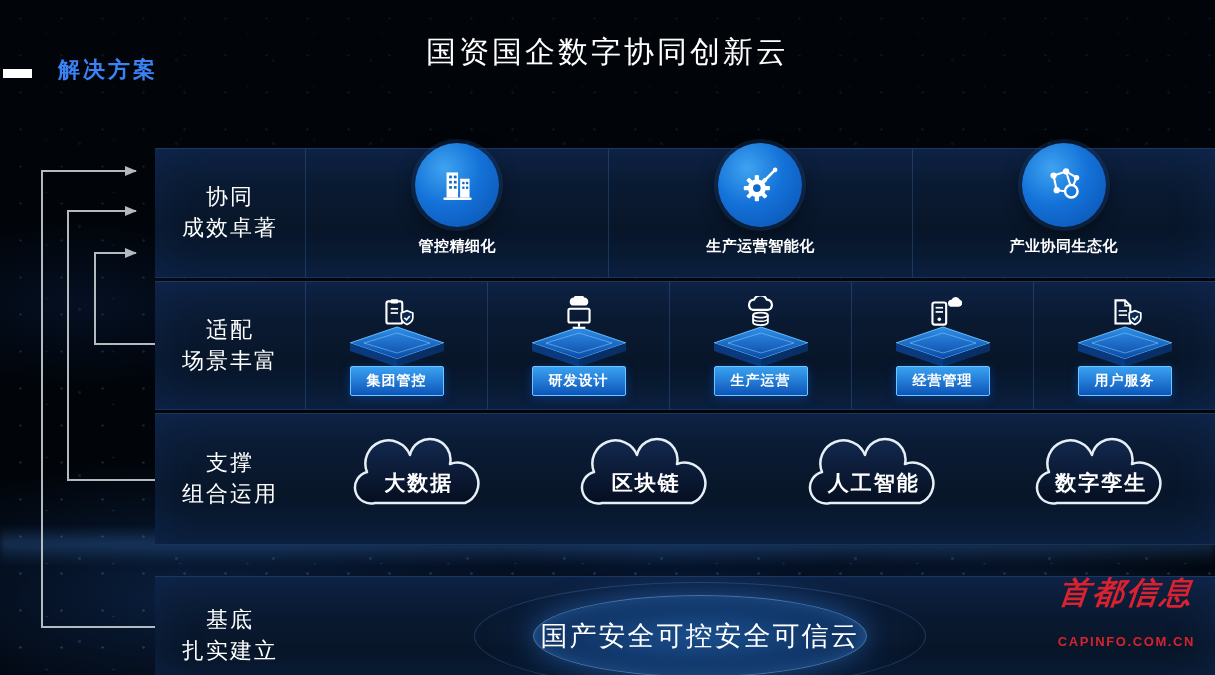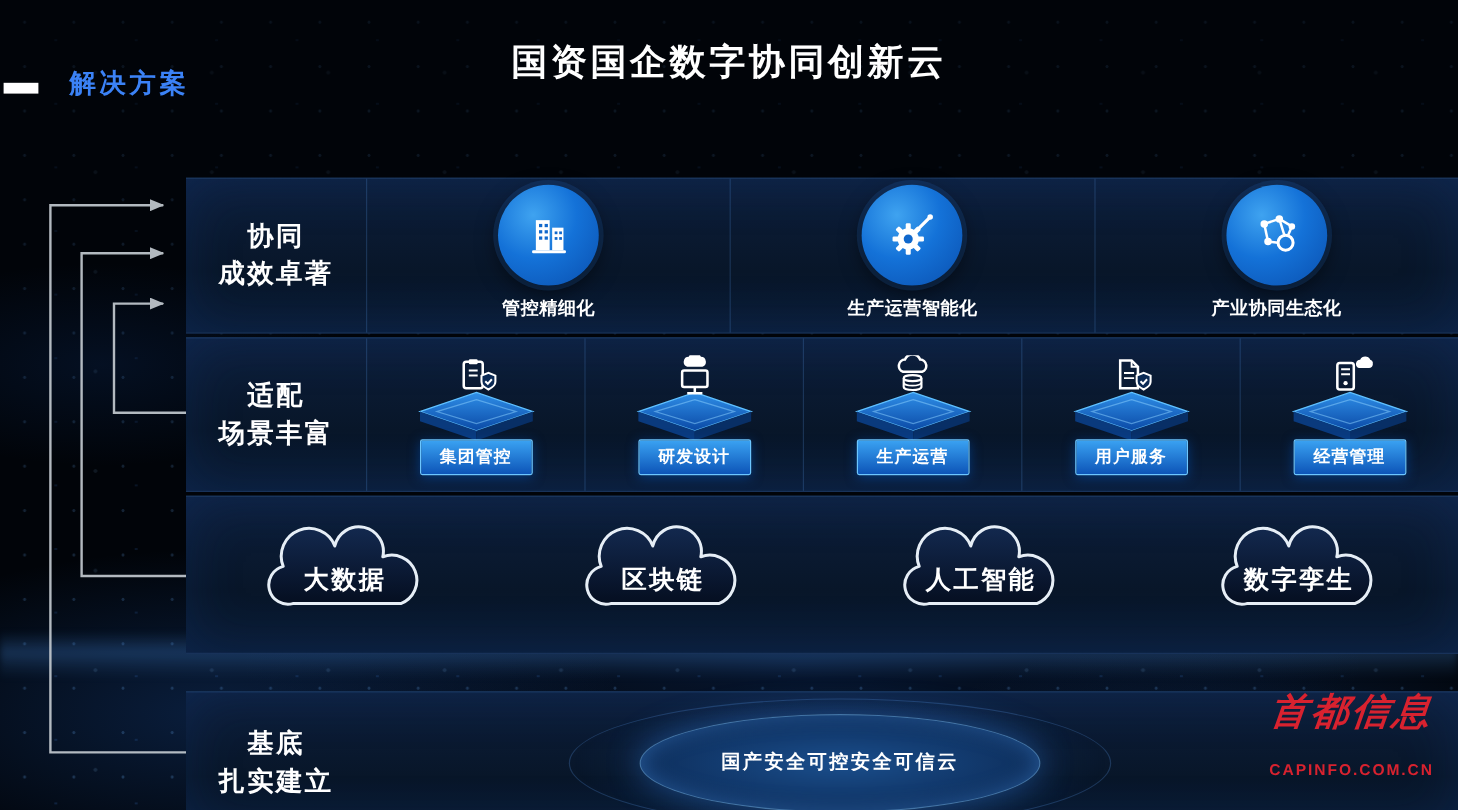--- a/index.html
+++ b/index.html
@@ -15,45 +15,45 @@
     radial-gradient(rgba(70,140,240,.32) 1px, transparent 1.6px),
     radial-gradient(rgba(140,200,255,.28) 1.4px, transparent 2px);
     background-size:41px 37px,67px 53px,97px 83px;
     background-position:0 0,13px 7px,31px 19px;
     -webkit-mask-image:linear-gradient(180deg,rgba(0,0,0,.30),rgba(0,0,0,.95));
     mask-image:linear-gradient(180deg,rgba(0,0,0,.30),rgba(0,0,0,.95));}
   .haze{position:absolute;left:0;right:0;top:526px;height:40px;z-index:1;filter:blur(3px);
     background:linear-gradient(180deg,transparent,rgba(80,160,255,.24) 45%,rgba(80,160,255,.10) 72%,transparent);}
 
   .title{position:absolute;top:32px;left:0;right:0;margin:0;text-align:center;color:#fff;
-         font-size:30px;font-weight:700;letter-spacing:3px;z-index:3;}
+         font-size:30px;font-weight:400;letter-spacing:3px;z-index:3;}
   .dash{position:absolute;top:69px;left:3px;width:29px;height:9px;background:#fff;z-index:3;}
   .section-label{position:absolute;top:55px;left:58px;color:#3b82f6;font-size:22px;font-weight:700;
                  letter-spacing:3px;z-index:3;}
 
   .arrows{position:absolute;inset:0;z-index:1;pointer-events:none;}
   .bk{fill:none;stroke:#c2c9cf;stroke-width:2;opacity:.92;}
 
   .band{position:absolute;left:155px;width:1060px;display:flex;z-index:2;
         background:linear-gradient(180deg,#0d1f3c 0%,#081629 60%,#0a1c36 100%);
         border-top:1px solid rgba(70,130,210,.28);border-bottom:1px solid rgba(70,130,210,.20);
         box-shadow:inset 0 0 45px rgba(20,60,130,.28);}
   .band1{top:148px;height:128px;}
   .band2{top:281px;height:127px;}
   .band3{top:413px;height:130px;}
   .band4{top:548px;height:117px;margin-top:28px;}
   .band-label{width:150px;display:flex;flex-direction:column;align-items:center;justify-content:center;
-              color:#fff;font-weight:700;font-size:22px;line-height:1.4;letter-spacing:2px;}
+              color:#fff;font-weight:400;font-size:22px;line-height:1.4;letter-spacing:2px;}
   .band-items{flex:1;display:flex;}
   .bcol{flex:1;display:flex;flex-direction:column;align-items:center;justify-content:center;position:relative;}
   .sep .band-items{border-left:1px solid rgba(80,140,210,.25);}
   .sep .bcol + .bcol{border-left:1px solid rgba(80,140,210,.25);}
 
   
-  .band1 .bcol{justify-content:center;padding-top:0;}
+  .band1 .bcol{justify-content:flex-start;padding-top:0;}
   .circle{width:84px;height:84px;border-radius:50%;margin-top:-6px;flex:none;
           background:radial-gradient(circle at 35% 30%, #3fa3f0 0%, #1472d8 45%, #0a4fae 100%);
           box-shadow:0 0 0 4px rgba(40,110,200,.18),0 6px 18px rgba(0,0,0,.55);
           display:flex;align-items:center;justify-content:center;}
   .circle svg{width:46px;height:46px;display:block;}
   .b1label{margin-top:10px;font-size:15px;font-weight:700;color:#fff;letter-spacing:.5px;}
 
   
   .scene{display:flex;flex-direction:column;align-items:center;}
   .glyph{width:38px;height:34px;margin-bottom:-9px;position:relative;z-index:2;}
@@ -72,21 +72,21 @@
   .found{flex:1;display:flex;align-items:center;justify-content:center;}
   .ellipse-wrap{position:relative;transform:translateX(-60px);display:flex;align-items:center;justify-content:center;}
   .ellipse-outer{position:absolute;width:450px;height:106px;border-radius:50%;
                  border:1px solid rgba(100,170,255,.22);
                  background:radial-gradient(ellipse at center, rgba(40,100,190,.28), rgba(10,30,60,0) 70%);}
   .ellipse-main{position:relative;width:332px;height:80px;border-radius:50%;
                 background:radial-gradient(ellipse at center,#1a4e8c 0%,#123a6e 45%,#0a2348 100%);
                 border:1px solid rgba(130,200,255,.45);
                 box-shadow:0 0 28px rgba(50,130,230,.45), inset 0 0 18px rgba(80,160,255,.35);
                 display:flex;align-items:center;justify-content:center;
-                color:#fff;font-size:16px;font-weight:700;letter-spacing:2px;white-space:nowrap;}
+                color:#fff;font-size:27px;font-weight:400;letter-spacing:2px;white-space:nowrap;}
 
   .logo{position:absolute;right:20px;bottom:26px;z-index:4;text-align:center;color:#d8222f;}
   .logo-brand{font-family:"Liberation Serif",serif;font-style:italic;font-weight:700;font-size:31px;
               letter-spacing:3px;transform:skewX(-6deg);}
   .logo-domain{margin-top:20px;font-size:13px;font-weight:700;letter-spacing:1.6px;}
 </style>
 </head>
 <body>
 
 <div class="stage">
@@ -242,58 +242,62 @@
             <polygon points="9,22 56,38 56,46 9,30" fill="#0a3a7d"></polygon>
             <polygon points="56,38 103,22 103,30 56,46" fill="#082f66"></polygon>
             <polygon points="56,12 89,22 56,32 23,22" fill="none" stroke="rgba(140,210,255,.5)"></polygon>
           </svg>
           <div class="chip">生产运营</div>
         </div>
       </div>
       <div class="bcol">
         <div class="scene">
           <svg class="glyph" viewBox="0 0 36 32">
+            <rect x="8" y="6" width="13" height="21" rx="2" fill="none" stroke="#fff" stroke-width="2"></rect>
+            <line x1="11" y1="11" x2="18" y2="11" stroke="#fff" stroke-width="1.6"></line>
+            <line x1="11" y1="15" x2="18" y2="15" stroke="#fff" stroke-width="1.6"></line>
+            <circle cx="14.5" cy="22" r="1.7" fill="#fff"></circle>
+            <path d="M25,10 a3.4,3.4 0 0 1 1,-6.6 a4.4,4.4 0 0 1 8,0 A3.4,3.4 0 0 1 33,10 z" fill="#fff"></path>
+          </svg>
+          <svg class="pedestal" viewBox="0 0 112 48">
+            <polygon points="56,6 103,22 56,38 9,22" fill="url(#pedTop)" stroke="#5fc0ff" stroke-width="1"></polygon>
+            <polygon points="9,22 56,38 56,46 9,30" fill="#0a3a7d"></polygon>
+            <polygon points="56,38 103,22 103,30 56,46" fill="#082f66"></polygon>
+            <polygon points="56,12 89,22 56,32 23,22" fill="none" stroke="rgba(140,210,255,.5)"></polygon>
+          </svg>
+          <div class="chip">经营管理</div>
+        </div>
+      </div>
+      <div class="bcol">
+        <div class="scene">
+          <svg class="glyph" viewBox="0 0 36 32">
             <path d="M9,4 h9 l5,5 v17 h-14 z" fill="none" stroke="#fff" stroke-width="2"></path>
             <path d="M18,4 v5 h5" fill="none" stroke="#fff" stroke-width="1.5"></path>
             <line x1="12" y1="14" x2="20" y2="14" stroke="#fff" stroke-width="1.5"></line>
             <line x1="12" y1="18" x2="20" y2="18" stroke="#fff" stroke-width="1.5"></line>
             <path d="M22,16 l5.5,-2.2 5.5,2.2 v4.6 c0,3.8 -5.5,6.4 -5.5,6.4 s-5.5,-2.6 -5.5,-6.4 z" fill="#0b2a55" stroke="#fff" stroke-width="1.6"></path>
             <path d="M25,20.5 l2,2 3.2,-3.6" stroke="#fff" stroke-width="1.6" fill="none"></path>
           </svg>
           <svg class="pedestal" viewBox="0 0 112 48">
             <polygon points="56,6 103,22 56,38 9,22" fill="url(#pedTop)" stroke="#5fc0ff" stroke-width="1"></polygon>
             <polygon points="9,22 56,38 56,46 9,30" fill="#0a3a7d"></polygon>
             <polygon points="56,38 103,22 103,30 56,46" fill="#082f66"></polygon>
             <polygon points="56,12 89,22 56,32 23,22" fill="none" stroke="rgba(140,210,255,.5)"></polygon>
           </svg>
           <div class="chip">用户服务</div>
         </div>
       </div>
-      <div class="bcol">
-        <div class="scene">
-          <svg class="glyph" viewBox="0 0 36 32">
-            <rect x="8" y="6" width="13" height="21" rx="2" fill="none" stroke="#fff" stroke-width="2"></rect>
-            <line x1="11" y1="11" x2="18" y2="11" stroke="#fff" stroke-width="1.6"></line>
-            <line x1="11" y1="15" x2="18" y2="15" stroke="#fff" stroke-width="1.6"></line>
-            <circle cx="14.5" cy="22" r="1.7" fill="#fff"></circle>
-            <path d="M25,10 a3.4,3.4 0 0 1 1,-6.6 a4.4,4.4 0 0 1 8,0 A3.4,3.4 0 0 1 33,10 z" fill="#fff"></path>
-          </svg>
-          <svg class="pedestal" viewBox="0 0 112 48">
-            <polygon points="56,6 103,22 56,38 9,22" fill="url(#pedTop)" stroke="#5fc0ff" stroke-width="1"></polygon>
-            <polygon points="9,22 56,38 56,46 9,30" fill="#0a3a7d"></polygon>
-            <polygon points="56,38 103,22 103,30 56,46" fill="#082f66"></polygon>
-            <polygon points="56,12 89,22 56,32 23,22" fill="none" stroke="rgba(140,210,255,.5)"></polygon>
-          </svg>
-          <div class="chip">经营管理</div>
-        </div>
-      </div>
     </div>
   </section>
 
   <section class="band band3">
+    <div class="band-label">
+      <span>支撑</span>
+      <span>组合运用</span>
+    </div>
     <div class="band-items">
       <div class="bcol">
         <div class="cloud">
           <svg viewBox="0 0 150 84">
             <path d="M31,66 A16,16 0 0 1 23,35 A23,23 0 0 1 66,18 A20,20 0 0 1 106,27 A16,16 0 0 1 121,66 Z" fill="url(#cloudG)" stroke="#e6eef6" stroke-width="2.5" stroke-linejoin="round"></path>
           </svg>
           <div class="cloud-text">大数据</div>
         </div>
       </div>
       <div class="bcol">

